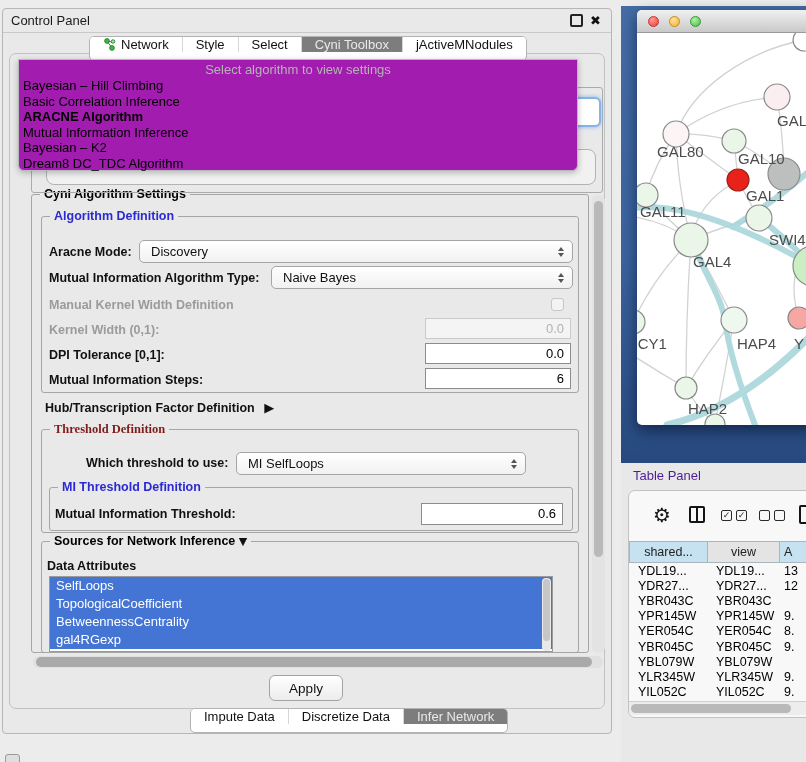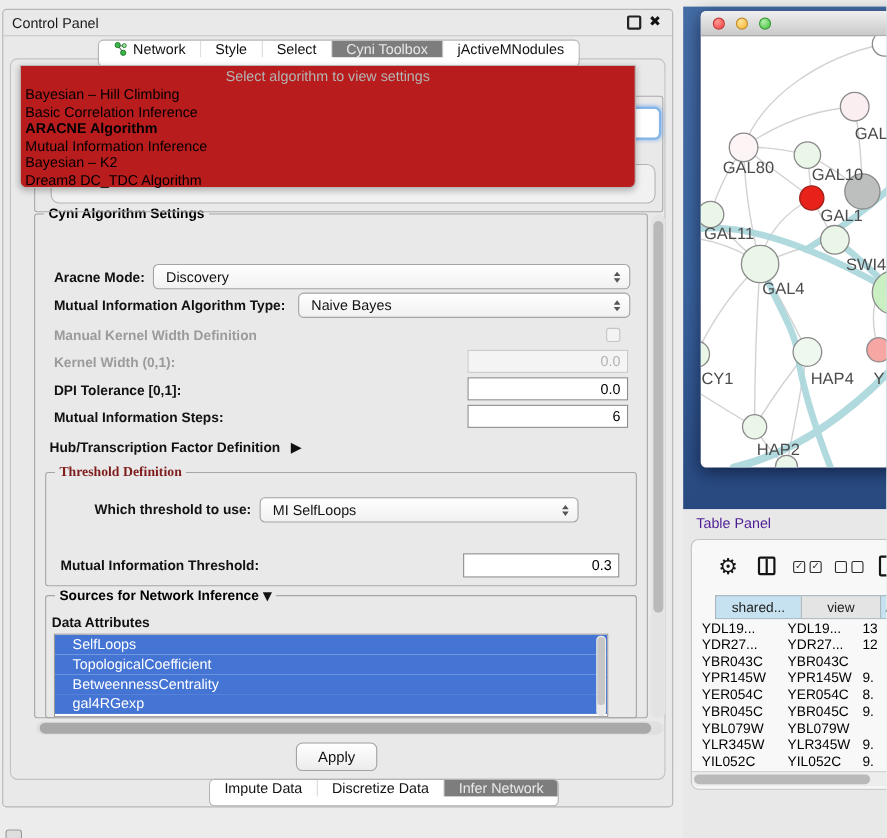--- a/index.html
+++ b/index.html
@@ -31,21 +31,21 @@
   .inner{position:absolute;left:6px;top:44px;width:596px;height:656px;background:#e9e9e9;
       border:1px solid #c2c2c2;border-radius:7px;box-sizing:border-box;}
   
   .ghost-group{position:absolute;left:28px;top:78px;width:572px;height:106px;
       border:1px solid #ababab;border-radius:3px;box-sizing:border-box;z-index:3;}
   .ghost-combo-focus{position:absolute;left:551px;top:88px;width:47px;height:30px;background:#fff;
       border:2px solid #85b4e8;border-radius:6px;box-shadow:0 0 4px #85b4e8;box-sizing:border-box;z-index:4;}
   .ghost-combo2{position:absolute;left:43px;top:140px;width:550px;height:36px;background:#f1f1f1;
       border:1px solid #b3b3b3;border-radius:8px;box-sizing:border-box;z-index:2;}
   
-  .popup{position:absolute;left:15px;top:50px;width:560px;height:112px;background:#b91c1c;
+  .popup{position:absolute;left:15px;top:50px;width:560px;height:112px;background:#a21caf;
       border:1px solid #b9b9b9;border-radius:0 0 6px 6px;box-shadow:0 2px 6px rgba(0,0,0,.25);
       z-index:40;box-sizing:border-box;}
   .popup-placeholder{font-size:13px;color:#b4b4b4;text-align:center;padding-top:2px;height:16px;}
   .popup-item{font-size:13px;color:#000;line-height:15.5px;padding-left:4px;white-space:nowrap;}
   .popup-item.bold{font-weight:bold;}
   
   .group{position:absolute;border:1px solid #a6a6a6;border-radius:3px;box-sizing:border-box;}
   .legend{position:absolute;top:-8px;left:8px;background:#e9e9e9;padding:0 4px;
       font-size:12.5px;font-weight:bold;white-space:nowrap;}
   .legend.blue{color:#2a2ad4;}
@@ -63,21 +63,21 @@
   .tinput{position:absolute;background:#fff;border:1px solid #8c8c8c;box-sizing:border-box;
       font-size:13px;color:#000;text-align:right;padding:2px 6px 0 0;}
   .tinput.disabled{background:#f4f4f4;border-color:#c9c9c9;color:#b2b2b2;}
   .checkbox{position:absolute;width:13px;height:13px;border:1px solid #c6c6c6;background:#f3f3f3;
       border-radius:3px;box-sizing:border-box;}
   .hub-row{position:absolute;left:42px;top:391px;font-size:12.5px;font-weight:bold;color:#111;}
   .hub-row .tri{font-family:"DejaVu Sans",sans-serif;font-size:13px;margin-left:6px;}
   
   .attr-list{position:absolute;left:46px;top:567px;width:504px;height:76px;background:#fff;
       border:1px solid #9a9a9a;box-sizing:border-box;overflow:hidden;}
-  .attr-item{background:#4474d4;color:#fff;font-size:13px;line-height:18px;padding-left:16px;}
+  .attr-item{background:#4474d4;color:#fff;font-size:13px;line-height:18px;padding-left:6px;}
   .attr-scroll{position:absolute;right:1px;top:1px;width:9px;height:73px;background:#e9e9e9;border-radius:4px;}
   .attr-scroll .thumb{position:absolute;left:1px;top:1px;width:7px;height:62px;background:#c6c6c6;border-radius:4px;}
   
   .vscroll{position:absolute;left:589px;top:186px;width:13px;height:458px;background:#e3e3e3;border-radius:6px;}
   .vscroll .thumb{position:absolute;left:2px;top:6px;width:9px;height:356px;background:#b9b9b9;border-radius:5px;}
   .hscroll{position:absolute;left:30px;top:647px;width:570px;height:12px;background:#e0e0e0;border-radius:6px;}
   .hscroll .thumb{position:absolute;left:3px;top:1px;width:556px;height:10px;background:#a9a9a9;border-radius:5px;}
   
   .apply-btn{position:absolute;left:266px;top:666px;width:72px;height:24px;
       background:linear-gradient(#ffffff,#ececec);border:1px solid #a3a3a3;border-radius:6px;
@@ -182,20 +182,23 @@
         <div class="popup-item"><span>Bayesian – K2</span></div>
 
         <div class="popup-item"><span>Dream8 DC_TDC Algorithm</span></div>
       </div>
   </div>
 
   <div class="group" style="left:28px;top:185px;width:558px;height:459px;">
     <span class="legend" style="color:#000;">Cyni Algorithm Settings</span>
   </div>
 
+  <div class="group" style="left:38px;top:207px;width:538px;height:177px;">
+    <span class="legend blue">Algorithm Definition</span>
+  </div>
   <span class="flabel" style="left:46px;top:236px;text-align:center;">Aracne Mode:</span>
   <div class="combo" style="left:136px;top:231px;width:434px;height:23px;">
     <span>Discovery</span>
     <span class="spin">
         <i class="up"></i>
         <i class="dn"></i>
       </span>
   </div>
   <span class="flabel" style="left:46px;top:262px;">Mutual Information Algorithm Type:</span>
   <div class="combo" style="left:268px;top:257px;width:302px;height:23px;">
@@ -223,22 +226,25 @@
     <span class="legend green">Threshold Definition</span>
   </div>
   <span class="flabel" style="left:83px;top:447px;">Which threshold to use:</span>
   <div class="combo" style="left:233px;top:443px;width:290px;height:23px;">
     <span>MI SelfLoops</span>
     <span class="spin">
         <i class="up"></i>
         <i class="dn"></i>
       </span>
   </div>
+  <div class="group" style="left:46px;top:478px;width:524px;height:44px;">
+    <span class="legend blue">MI Threshold Definition</span>
+  </div>
   <span class="flabel" style="left:52px;top:498px;">Mutual Information Threshold:</span>
-  <div class="tinput" style="left:418px;top:494px;width:142px;height:22px;">0.3</div>
+  <div class="tinput" style="left:418px;top:494px;width:142px;height:22px;">0.6</div>
 
   <div class="group" style="left:38px;top:532px;width:538px;height:112px;">
     <span class="legend" style="color:#000;"><span>Sources for Network Inference</span> <span class="tri">▼</span></span>
   </div>
   <span class="flabel" style="left:44px;top:550px;">Data Attributes</span>
   <div class="attr-list">
     <div>
 
         <div class="attr-item"><span>SelfLoops</span></div>
 
@@ -363,21 +369,21 @@
         <span class="split-ico">
             <i></i>
           </span>
         <span class="cb" style="left:92px;">✓</span>
         <span class="cb" style="left:107px;">✓</span>
         <span class="cb" style="left:130px;"></span>
         <span class="cb" style="left:145px;"></span>
         <span class="doc-ico"></span>
       </div>
       <div class="tbl-header">
-        <div class="th hl" style="width:78px;margin-left:21px;">shared...</div>
+        <div class="th hl" style="width:78px;">shared...</div>
         <div class="th" style="width:72px;">view</div>
         <div class="th hl" style="width:50px;justify-content:flex-start;padding-left:4px;">A</div>
       </div>
       <div class="tbl-rows">
 
           <div class="tr">
             <span class="td c0">YDL19...</span>
             <span class="td c1">YDL19...</span>
             <span class="td c2">13</span>
           </div>

